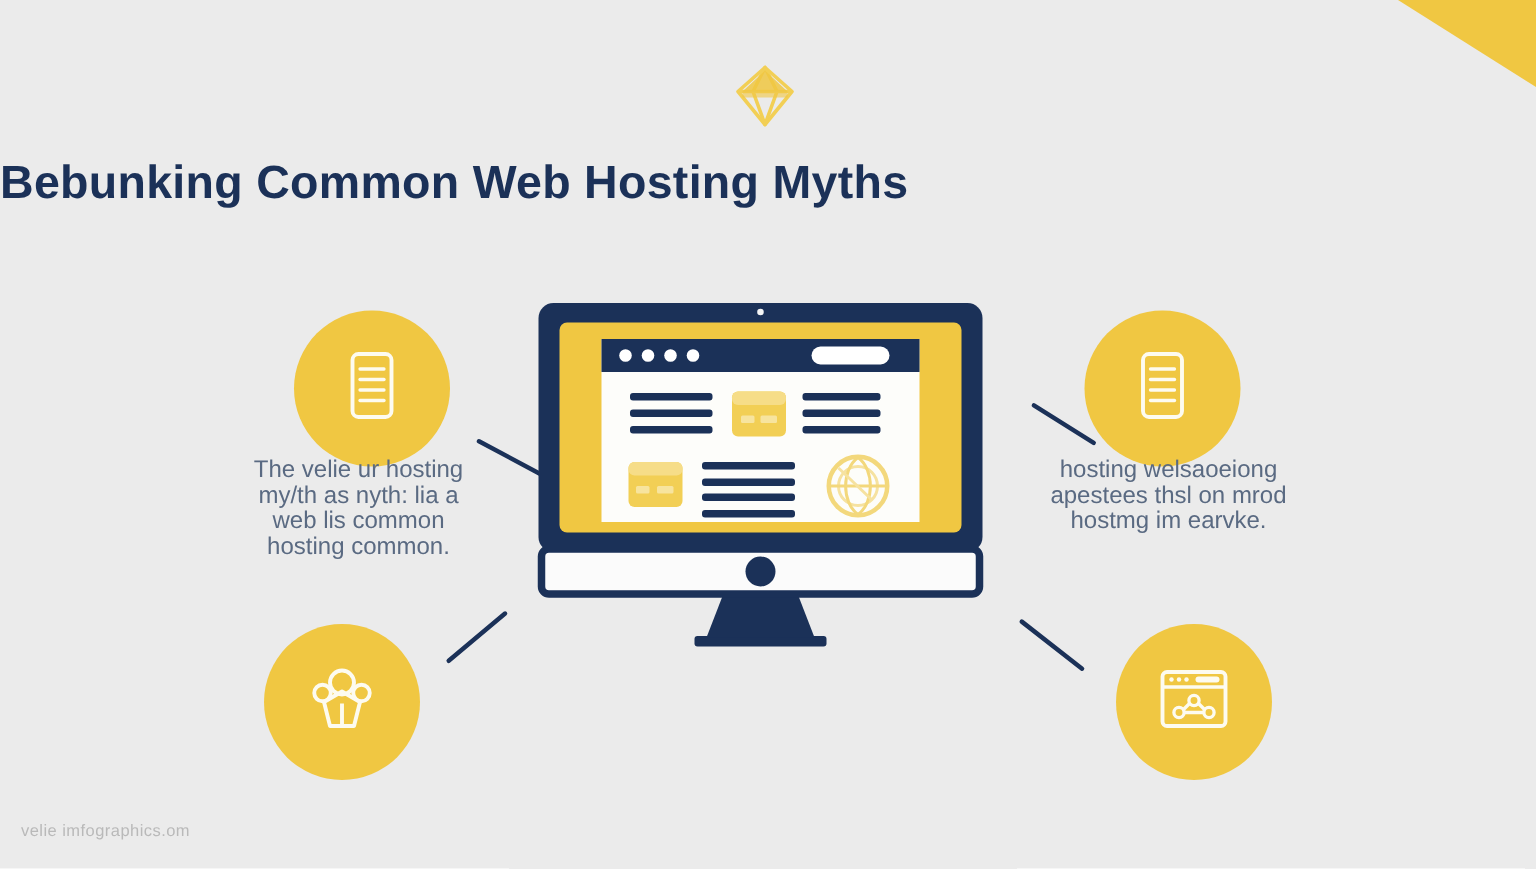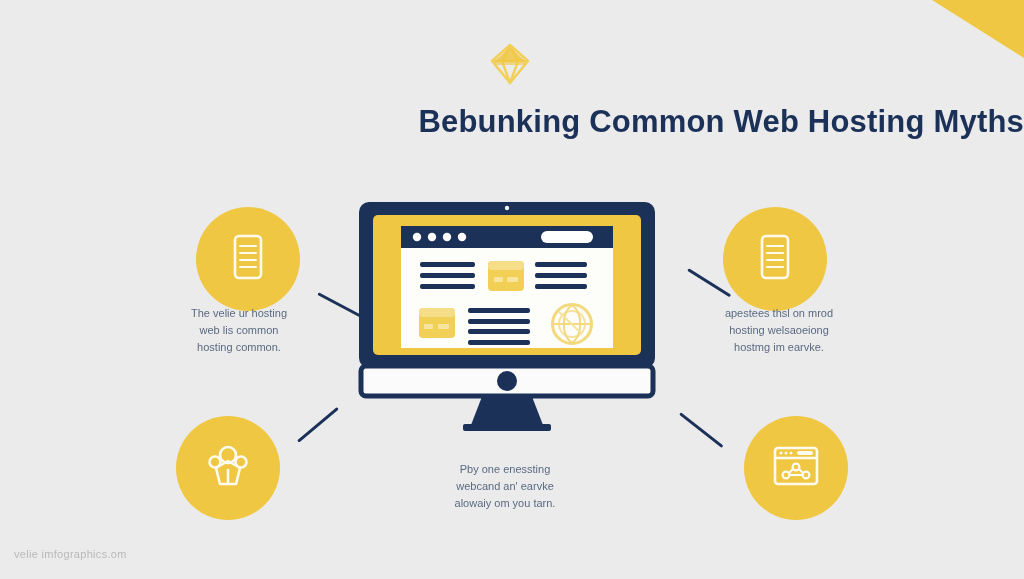--- a/index.html
+++ b/index.html
@@ -35,21 +35,21 @@
     width: 52px;
     height: 52px;
   }
 
   
   .page-title {
     position: absolute;
     left: 0;
     top: 104px;
     width: 1024px;
-    text-align: right;
+    text-align: left;
     font-size: 31px;
     font-weight: bold;
     color: #1b3158;
     letter-spacing: 0.2px;
     white-space: nowrap;
   }
 
   
   .monitor {
     position: absolute;
@@ -79,21 +79,21 @@
     background: #1b3158;
     height: 3px;
     transform-origin: left center;
     border-radius: 2px;
   }
 
   
   .caption {
     position: absolute;
     text-align: center;
-    font-size: 11px;
+    font-size: 16px;
     line-height: 17px;
     color: #5a6a82;
     font-weight: 500;
   }
   .cap-left   { left: 160px; top: 305px; width: 158px; }
   .cap-right  { left: 700px; top: 305px; width: 158px; }
   .cap-bottom { left: 420px; top: 461px; width: 170px; }
 
   
   .watermark {
@@ -261,31 +261,27 @@
           <path d="M19 30 L23 26"></path>
           <path d="M29 26 L33 30"></path>
           <path d="M19.4 32 L32.6 32"></path>
         </g>
       </svg>
     </span>
   </div>
 
   <div class="caption cap-left">
     <div>The velie ur hosting</div>
+    <div>my/th as nyth: lia a</div>
     <div>web lis common</div>
     <div>hosting common.</div>
   </div>
 
   <div class="caption cap-right">
+    <div>hosting welsaoeiong</div>
     <div>apestees thsl on mrod</div>
-    <div>hosting welsaoeiong</div>
     <div>hostmg im earvke.</div>
   </div>
 
-  <div class="caption cap-bottom">
-    <div>Pby one enessting</div>
-    <div>webcand an' earvke</div>
-    <div>alowaiy om you tarn.</div>
-  </div>
 
   <div class="watermark">velie imfographics.om</div>
 
 </div>
 
 </body></html>

